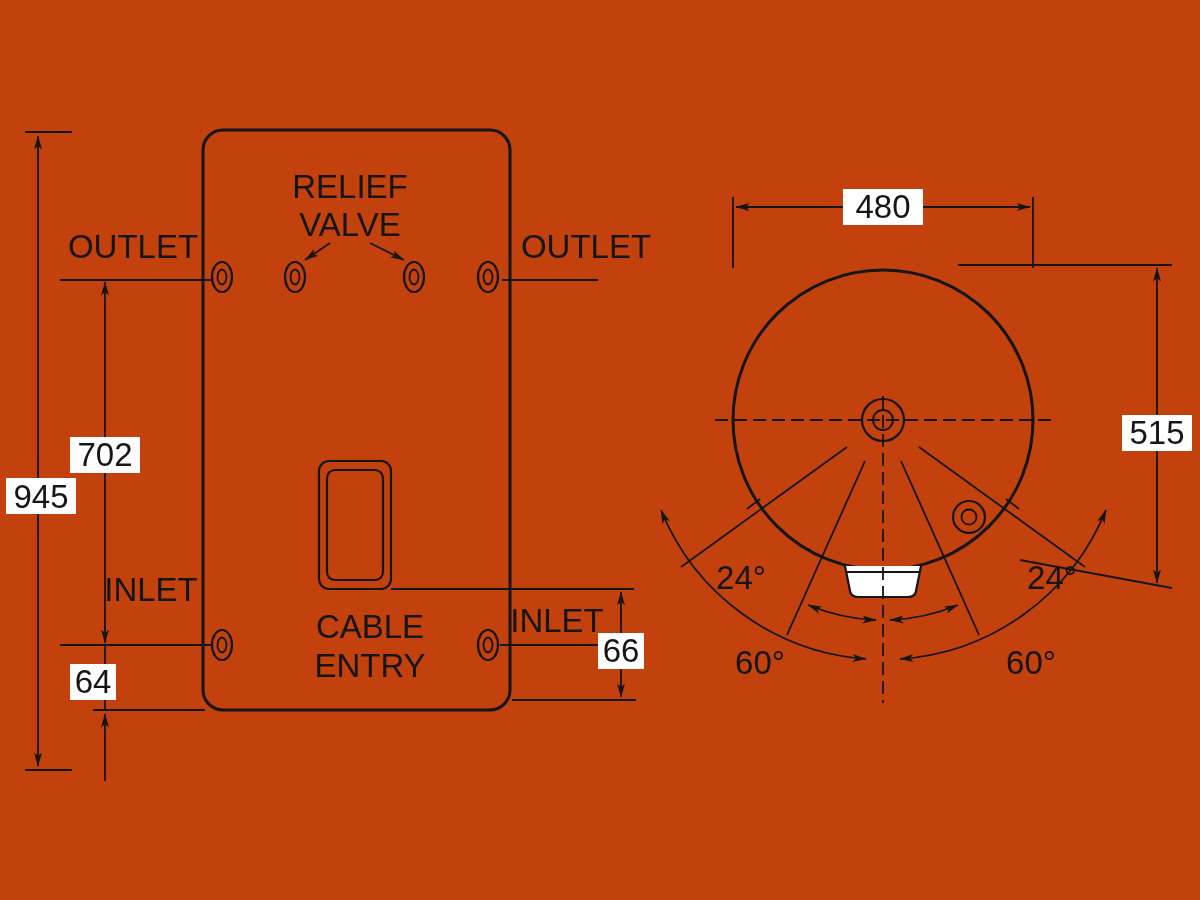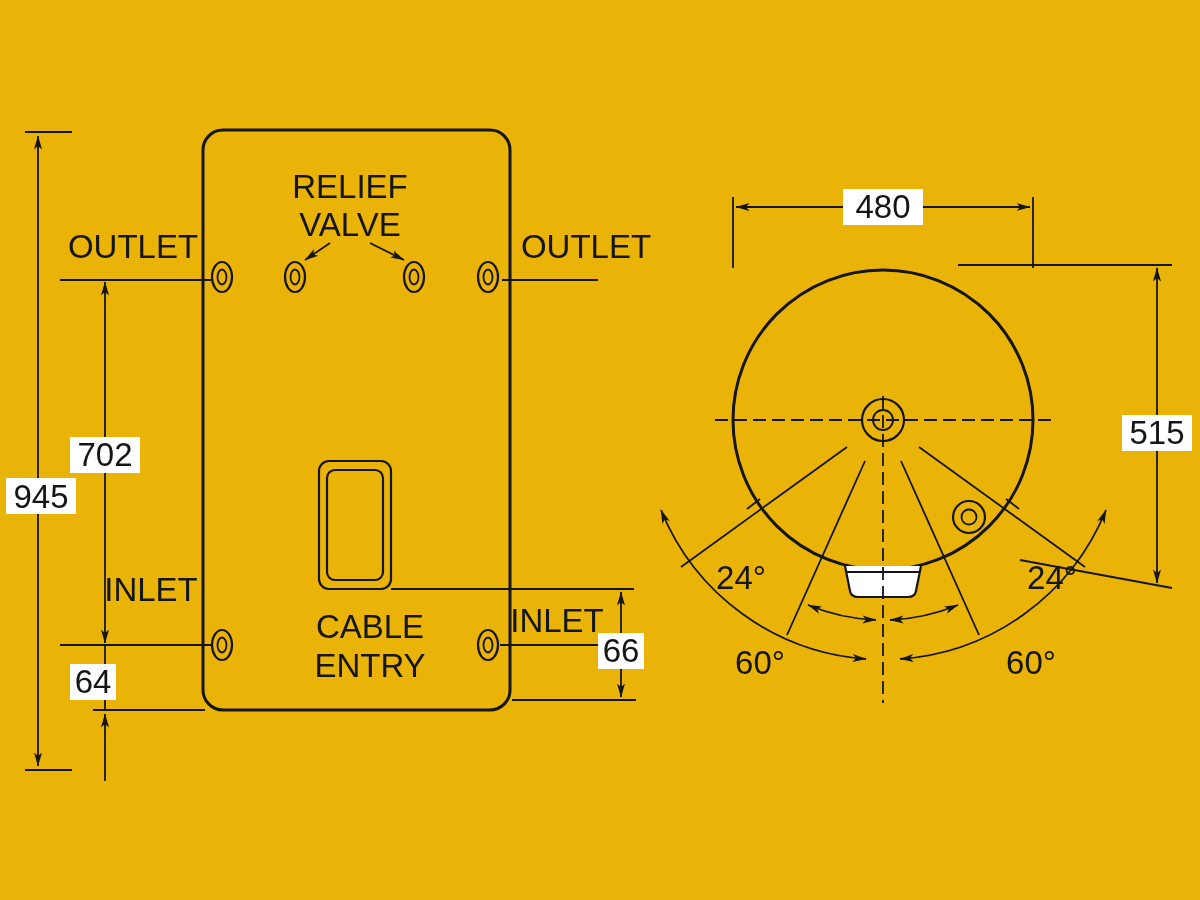--- a/index.html
+++ b/index.html
@@ -1,16 +1,16 @@
 <!DOCTYPE html>
 <html><head>
 <meta charset="utf-8">
 <style>
   html,body{margin:0;padding:0;background:#ffffff;}
-  .page{width:1200px;height:900px;position:relative;background:#eab308;}
+  .page{width:1200px;height:900px;position:relative;background:#c2410c;}
   svg{display:block;}
   .s3{fill:none;stroke:#151515;stroke-width:3;}
   .s22{fill:none;stroke:#151515;stroke-width:2.2;}
   .s18{fill:none;stroke:#151515;stroke-width:1.8;}
   .dash{stroke-dasharray:13 6;}
   .wht{fill:#ffffff;stroke:none;}
   .foot{fill:#ffffff;stroke:#151515;stroke-width:2.2;}
   text{fill:#151515;font-family:"Liberation Sans","DejaVu Sans",sans-serif;font-size:33px;}
   .mid{text-anchor:middle;}
 </style>

